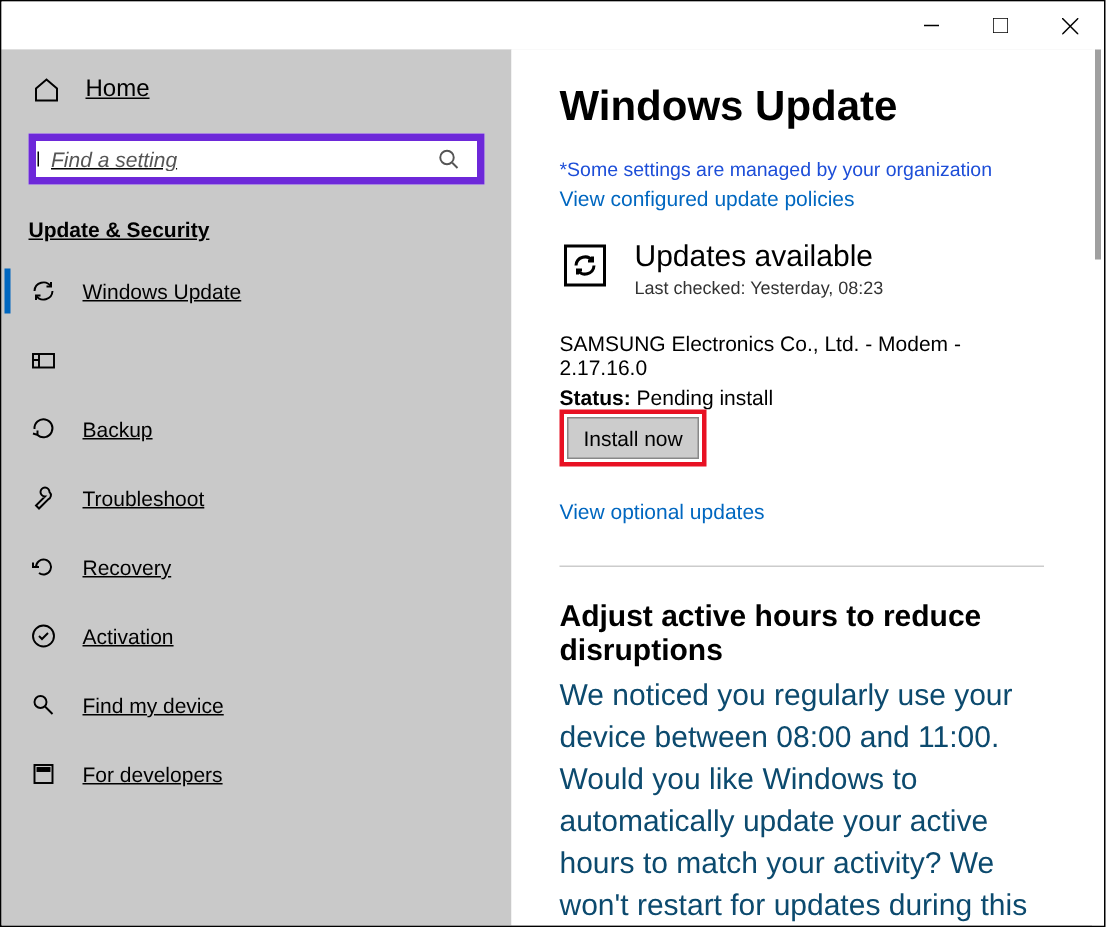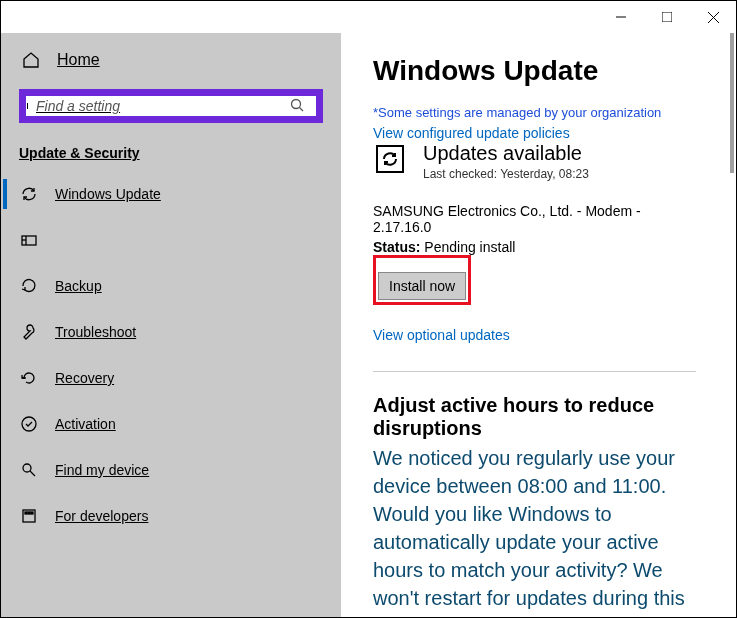--- a/index.html
+++ b/index.html
@@ -7,37 +7,37 @@
     .titlebar { height: 32px; display: flex; align-items: center; background: #c9c9c9; }
     .titlebar .title { flex: 0 0 340px; padding-left: 12px; font-size: 12px; color: #000; display: flex; align-items: center; }
     .titlebar .spacer { flex: 1; background: #fff; height: 100%; }
     .titlebar .controls { display: flex; height: 100%; background: #fff; }
     .titlebar .ctrl { width: 46px; display: flex; align-items: center; justify-content: center; cursor: default; }
     .titlebar svg { stroke: #000; fill: none; stroke-width: 1; }
     .container { display: flex; height: calc(618px - 34px); }
     .sidebar { width: 340px; background: #c9c9c9; display: flex; flex-direction: column; overflow: hidden; text-decoration: underline; }
     .home-item { display: flex; align-items: center; height: 42px; padding-left: 20px; gap: 16px; cursor: default; margin-top: 6px; }
     .home-item .icon { width: 20px; display: flex; align-items:center; justify-content:center; }
-    .search-box { margin: 8px 18px 12px 18px; height: 34px; border: 7px solid #6d28d9; background: #fff; display: flex; padding: 0 10px; position: relative; }
+    .search-box { margin: 8px 18px 12px 18px; height: 34px; border: 5px solid #6d28d9; background: #fff; display: flex; align-items: center; padding: 0 10px; position: relative; }
     .search-box input { border: none; outline: none; font-size: 14px; flex: 1; color: #555; font-style: italic; background: transparent; }
     .search-box input::placeholder { color: #555; font-style: italic; }
     .search-icon-box { width: 18px; height: 18px; display: flex; align-items:center; justify-content:center; color:#555;}
     .section-label { font-size: 14px; font-weight: 600; padding: 10px 18px 10px 18px; }
     .nav-item { display: flex; align-items: center; height: 46px; padding-left: 18px; gap: 16px; cursor: default; position: relative; font-size: 14px; }
     .nav-item.selected::before { content:''; position:absolute; left:2px; top:8px; bottom:8px; width:4px; background:#0067c0; }
     .nav-item .icon { width: 20px; height:20px; display: flex; align-items:center; justify-content:center; }
     .nav-item svg { stroke:#000; fill:none; stroke-width:1.3; }
     .main { flex: 1; background: #fff; display: flex; position: relative; }
     .content { flex: 1; padding: 22px 32px 0 32px; overflow: hidden; }
     .scrollbar-fake { width: 8px; background: #fff; position: relative; }
     .scrollbar-thumb { position:absolute; top:0; width:4px; left:2px; height:140px; background:#a0a0a0; }
     h1 { font-size: 28px; font-weight: 600; margin-bottom: 18px; }
     .warning { color: #1d4ed8; font-size: 13px; margin-bottom: 4px; }
     .link { color: #0067c0; font-size: 14px; cursor: default; }
-    .updates-row { display: flex; gap: 16px; }
+    .updates-row { display: flex; gap: 16px; margin-top: 18px; }
     .refresh-big { width: 34px; height: 34px; display:flex; align-items:center; justify-content:center; }
     .updates-title { font-size: 20px; font-weight: 400; }
     .updates-sub { font-size: 12px; color: #333; margin-top:2px; }
     .update-item { margin-top: 22px; font-size: 14px; }
     .status-line { font-size: 14px; margin-top:4px; }
     .install-btn { display:inline-block; margin-top: 14px; padding: 5px 10px; background: #cccccc; border: 1px solid #888; font-size: 14px; cursor: default; }
     .highlight-box { border: 3px solid #e81123; display:inline-block; padding:2px;}
     .optional-link { margin-top: 22px; display:block; }
     hr.sep { border: none; border-top: 1px solid #ccc; margin: 28px 0 22px 0; }
     h2 { font-size: 20px; font-weight: 600; margin-bottom: 4px; }
@@ -191,21 +191,21 @@
         <div>
           <div class="updates-title">Updates available</div>
           <div class="updates-sub">Last checked: Yesterday, 08:23</div>
         </div>
       </div>
 
       <div class="update-item">SAMSUNG Electronics Co., Ltd.  - Modem - 2.17.16.0</div>
       <div class="status-line"><b>Status:</b><span> Pending install</span></div>
 
       <span class="highlight-box">
-        <span class="install-btn" style="margin-top:12px">Install now</span>
+        <span class="install-btn" style="margin-top:0">Install now</span>
       </span>
 
       <span class="link optional-link">View optional updates</span>
 
       <hr class="sep">
 
       <h2>Adjust active hours to reduce disruptions</h2>
       <div class="body-text">We noticed you regularly use your device between 08:00 and 11:00. Would you like Windows to automatically update your active hours to match your activity? We won't restart for updates during this time.</div>
       <span class="link turnon">Turn on</span>
     </div>

